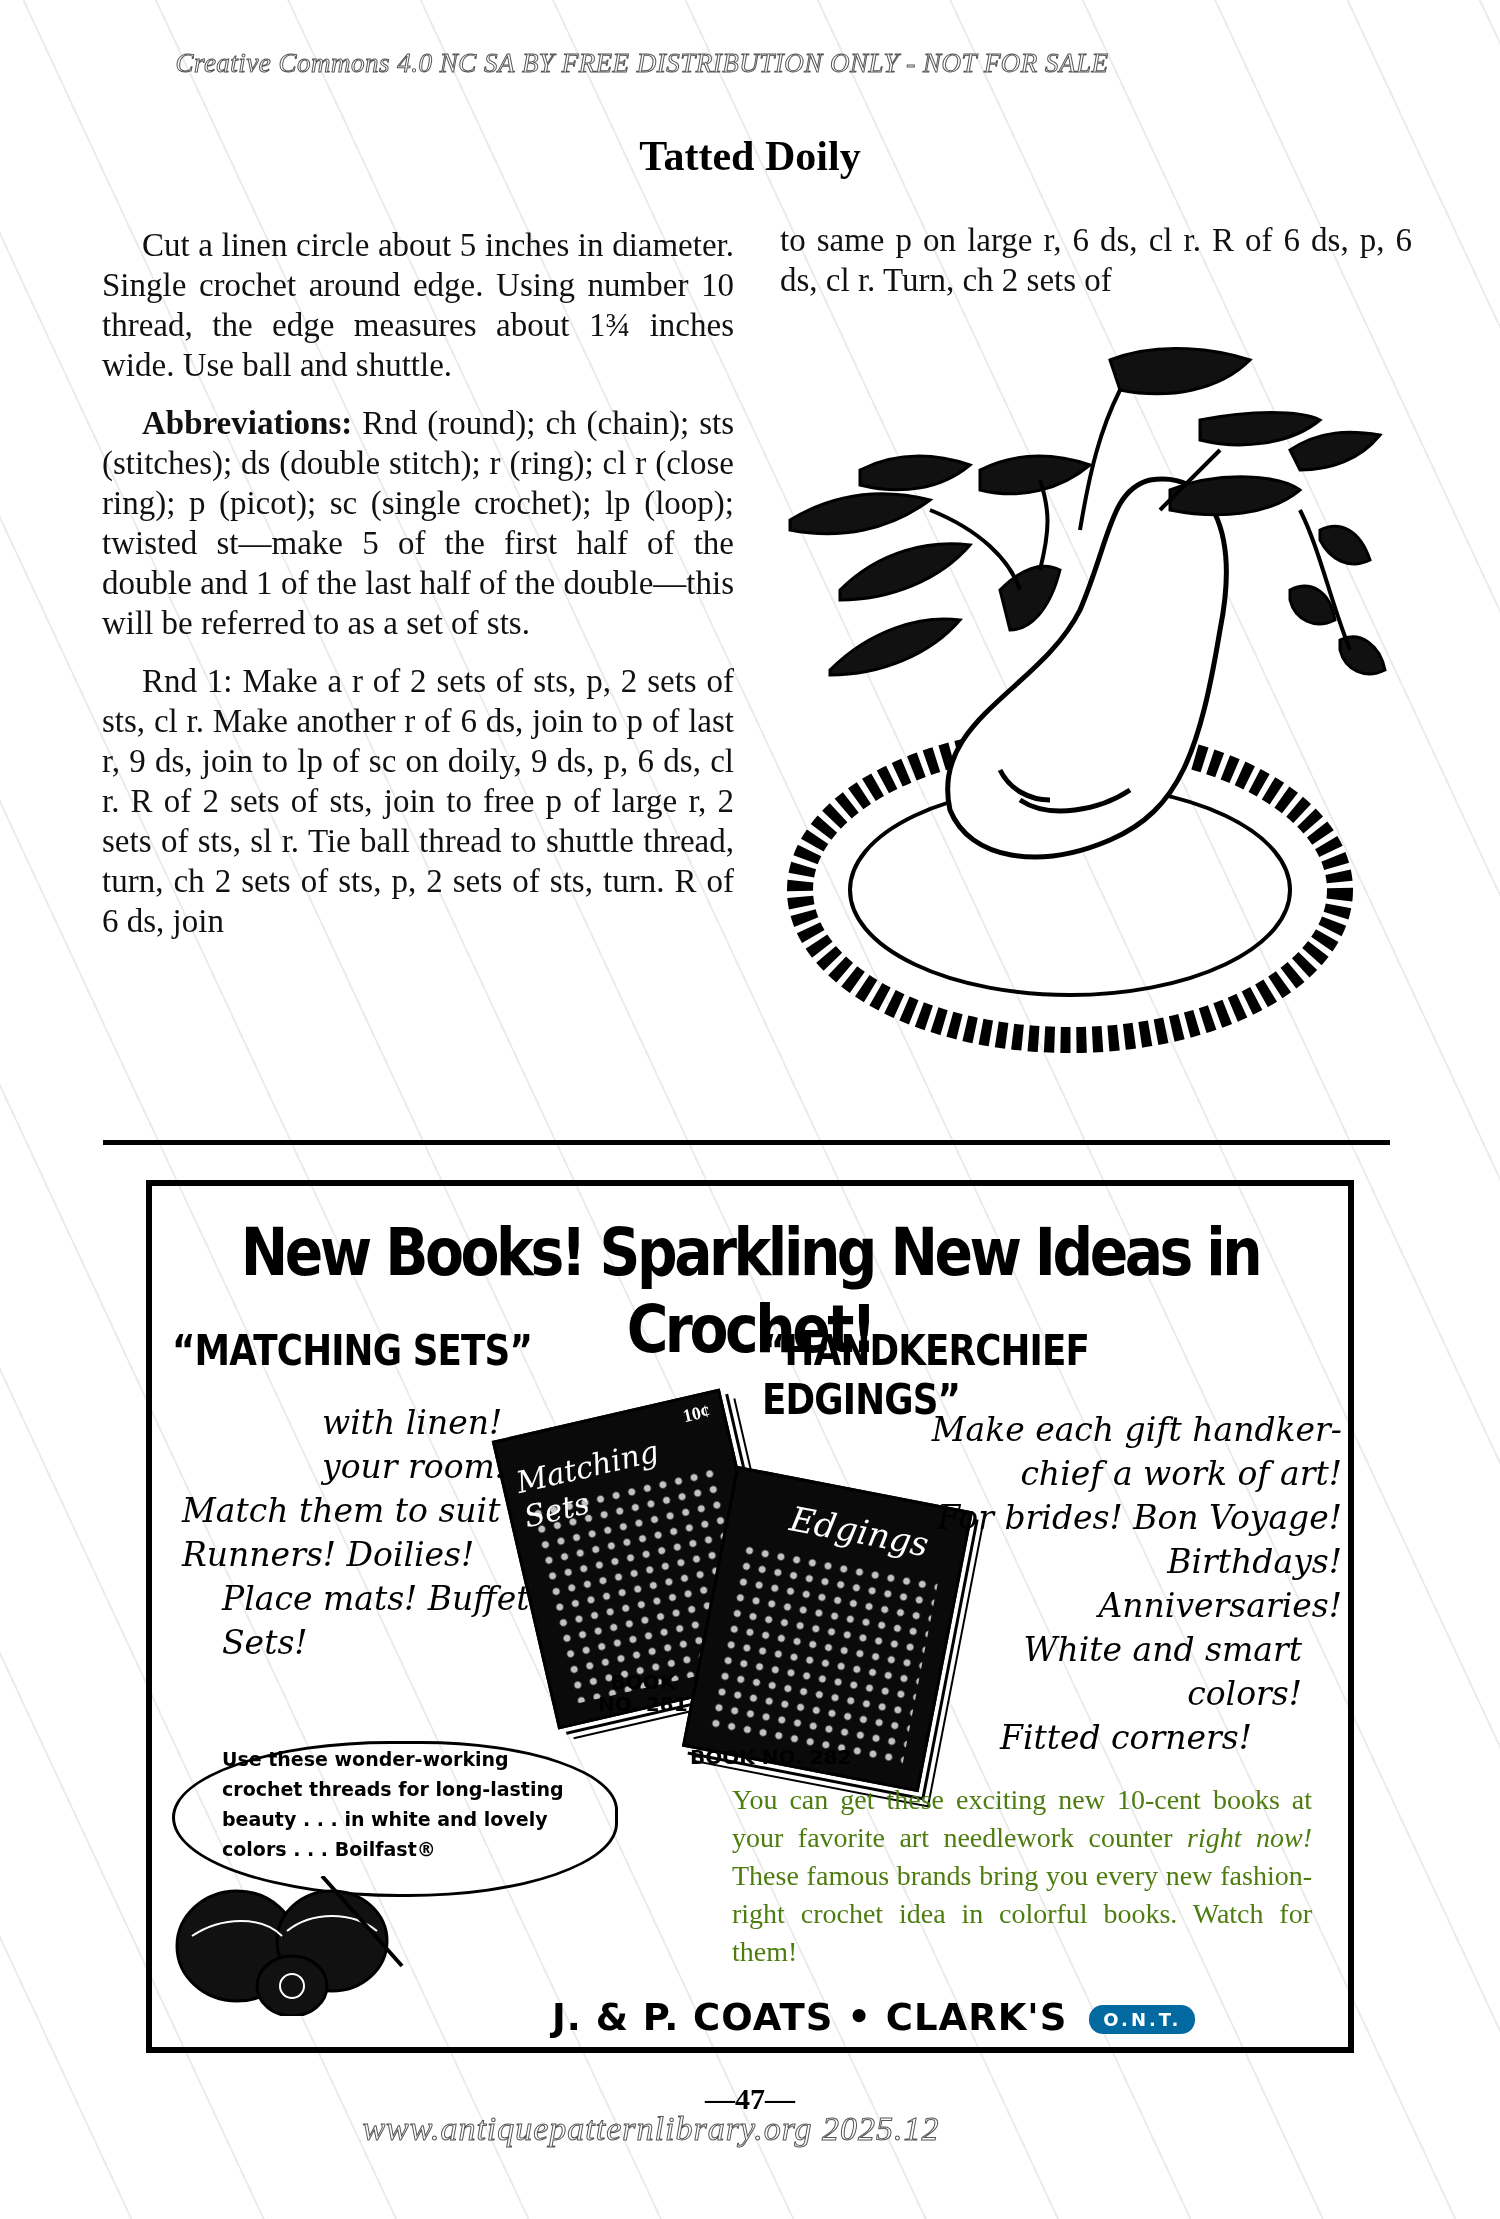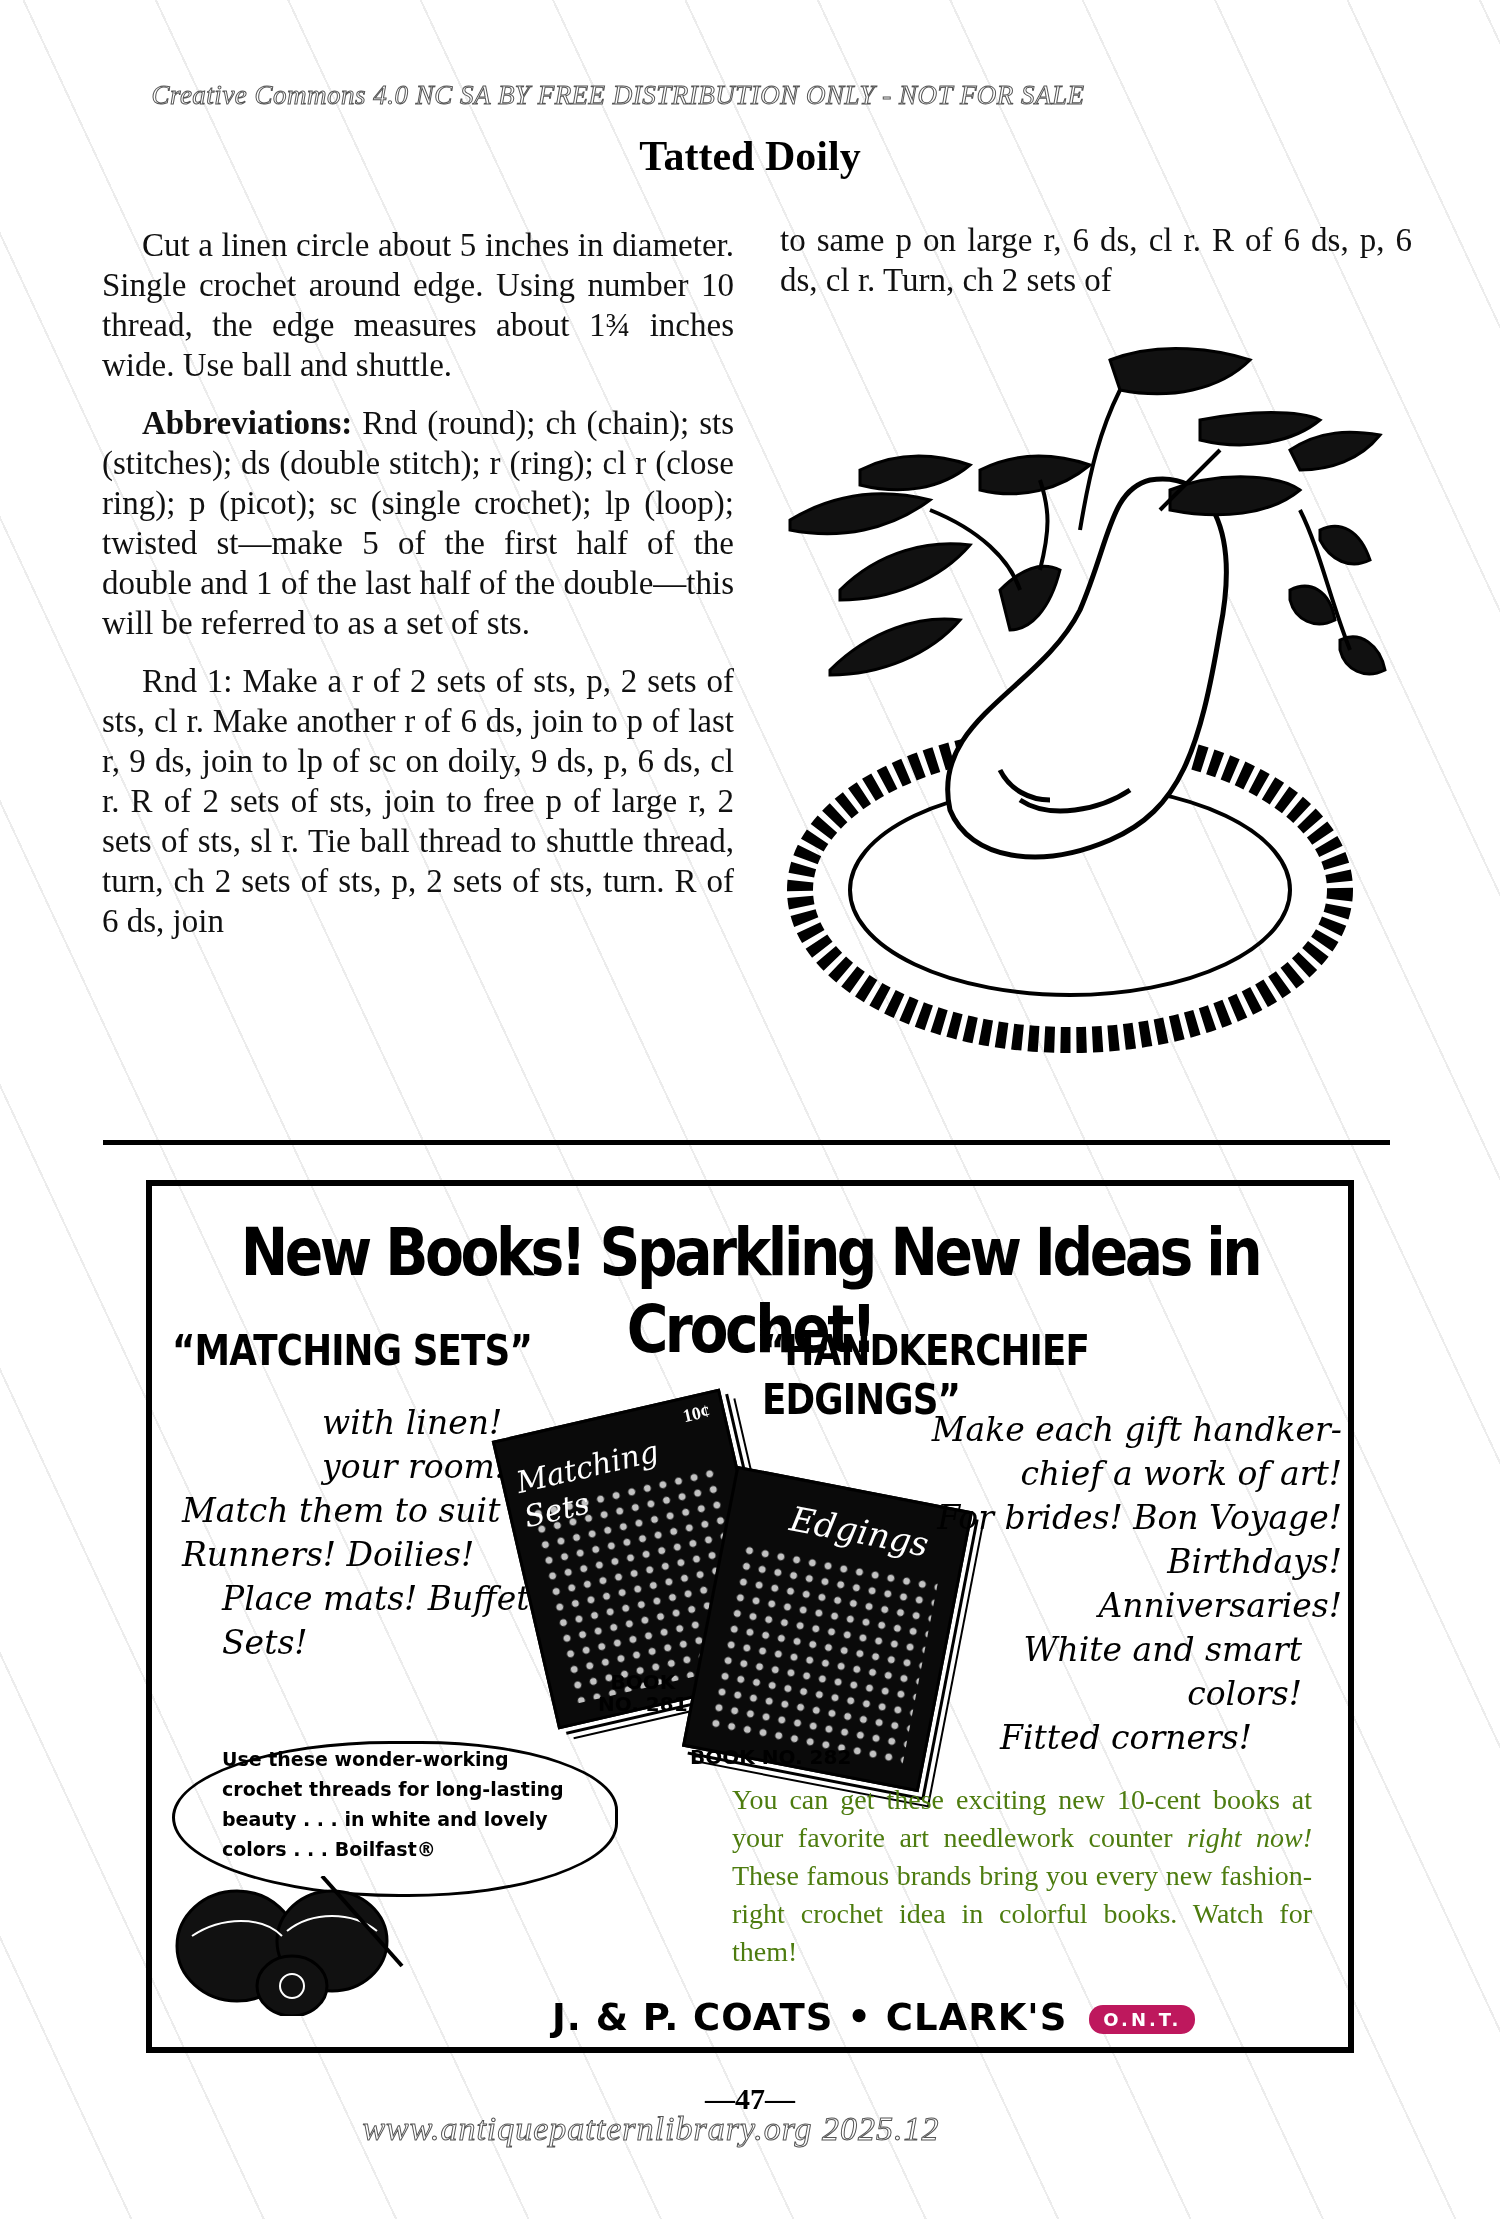--- a/index.html
+++ b/index.html
@@ -1,21 +1,21 @@
 <!DOCTYPE html>
 <html><head>
 <meta charset="utf-8">
 <style>
   html, body { margin: 0; padding: 0; background: #ffffff; }
   body { width: 1500px; height: 2219px; position: relative; overflow: hidden; font-family: "Liberation Serif", serif; color: #111; }
   .watermark-lines { position: absolute; inset: 0; pointer-events: none;
     background: repeating-linear-gradient(65deg, transparent 0 118px, #e4e4e4 118px 120px); opacity: 0.7; }
-  .header-notice { position: absolute; top: 80px; left: 0; width: 1236px; text-align: center;
+  .header-notice { position: absolute; top: 48px; left: 0; width: 1236px; text-align: center;
     font-family: "Liberation Serif", serif; font-style: italic; font-size: 27px; letter-spacing: 0.5px;
-    color: #fff; -webkit-text-stroke: 1px #555; }
+    color: #fff; padding-left: 24px; -webkit-text-stroke: 1px #555; }
   .page-title { position: absolute; top: 132px; left: 0; width: 1500px; text-align: center;
     font-family: "Liberation Serif", serif; font-weight: bold; font-size: 42px; color: #000; }
   .col { position: absolute; font-size: 33px; line-height: 40px; text-align: justify; color: #111; }
   .col p { margin: 0 0 18px 0; text-indent: 40px; }
   .col p.noindent { text-indent: 0; }
   .col-left { left: 102px; top: 225px; width: 632px; }
   .col-right { left: 780px; top: 220px; width: 632px; }
   .illustration { position: absolute; left: 780px; top: 330px; width: 630px; height: 760px; }
   .divider { position: absolute; left: 103px; top: 1140px; width: 1287px; height: 5px; background: #000; }
   .ad-box { position: absolute; left: 146px; top: 1180px; width: 1208px; height: 873px;
@@ -42,21 +42,21 @@
   .label2 { left: 538px; top: 560px; }
   .callout { position: absolute; left: 20px; top: 555px; width: 440px; height: 150px;
     border: 3px solid #000; border-radius: 50% 45% 48% 52%; }
   .callout-text { position: absolute; left: 70px; top: 558px; width: 370px;
     font-family: "DejaVu Sans", sans-serif; font-weight: bold; font-size: 19px; line-height: 30px; color: #000; }
   .thread-balls { position: absolute; left: 20px; top: 690px; width: 240px; height: 140px; }
   .ad-body { position: absolute; left: 580px; top: 595px; width: 580px; font-family: "Liberation Serif", serif;
     font-size: 28px; line-height: 38px; text-align: justify; color: #4d7c0f; }
   .brand-line { position: absolute; left: 400px; top: 810px; font-family: "DejaVu Sans", sans-serif; font-weight: bold;
     font-size: 37px; letter-spacing: 1px; color: #000; }
-  .ont-badge { display: inline-block; vertical-align: middle; background: #be185d; color: #fff;
+  .ont-badge { display: inline-block; vertical-align: middle; background: #0369a1; color: #fff;
     font-size: 18px; padding: 4px 14px; border-radius: 14px; letter-spacing: 3px; margin-left: 8px; }
   .page-number { position: absolute; top: 2082px; left: 0; width: 1500px; text-align: center;
     font-family: "Liberation Serif", serif; font-weight: bold; font-size: 30px; color: #000; }
   .footer-url { position: absolute; top: 2110px; left: 0; width: 1302px; text-align: center;
     font-family: "Liberation Serif", serif; font-style: italic; font-size: 34px; letter-spacing: 1px;
     color: #fff; -webkit-text-stroke: 1px #555; }
 </style>
 </head>
 <body>
 

